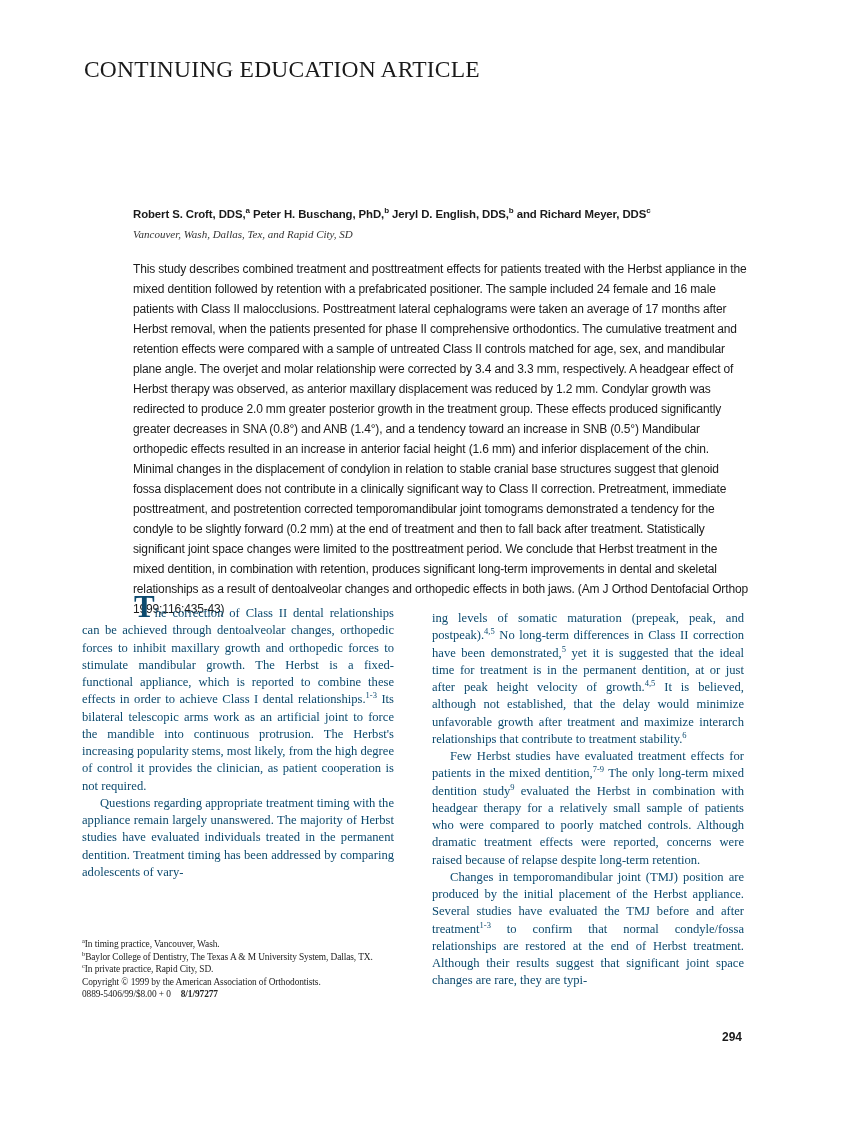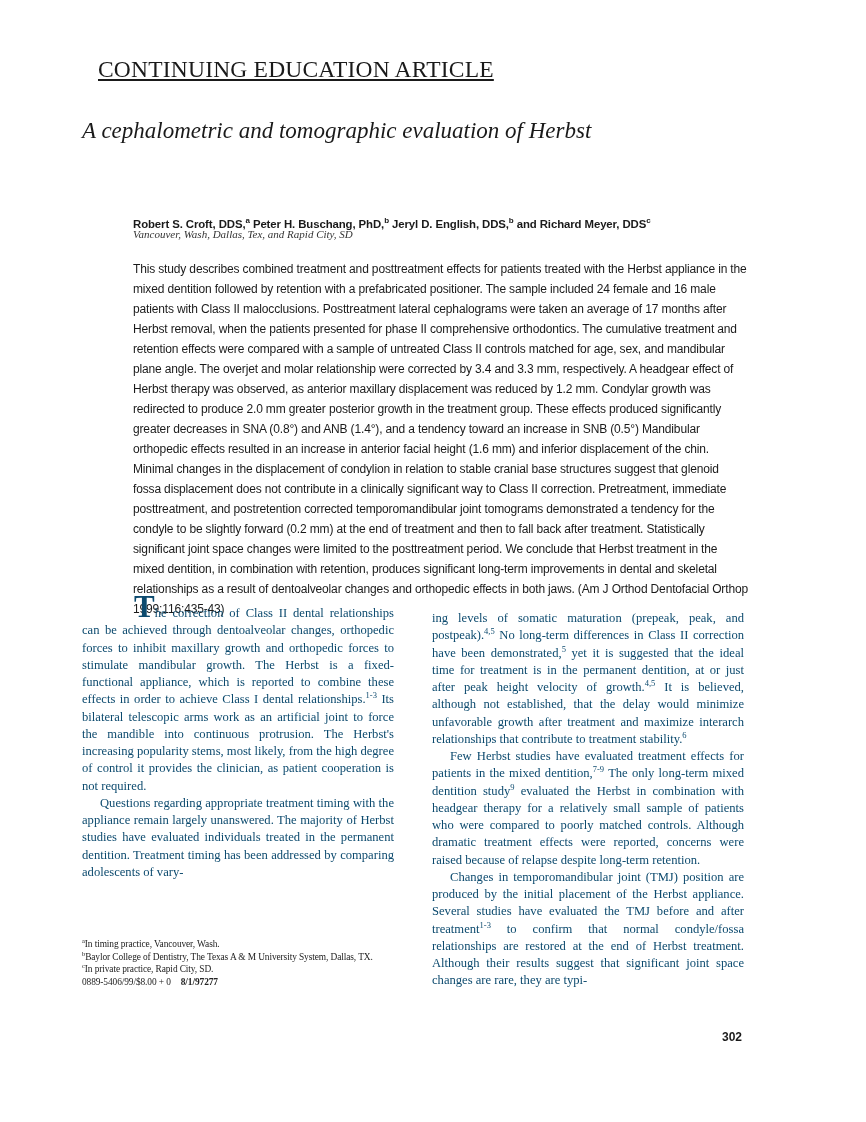--- a/index.html
+++ b/index.html
@@ -1,28 +1,28 @@
 <!DOCTYPE html>
 <html><head>
   <meta charset="utf-8">
   <style>
     html, body { margin: 0; padding: 0; background: #ffffff; }
     body { width: 866px; height: 1122px; position: relative; overflow: hidden; color: #1a1a1a; }
     .section-label {
-      position: absolute; left: 98px; top: 56px;
+      position: absolute; left: 84px; top: 56px;
       font-family: "Liberation Serif", serif; font-size: 23.5px; letter-spacing: 0.2px;
-      color: #1a1a1a; margin: 0; font-weight: normal; text-decoration: underline;
+      color: #1a1a1a; margin: 0; font-weight: normal;
     }
     .article-title {
       position: absolute; left: 82px; top: 114px; width: 640px;
       font-family: "Liberation Serif", serif; font-style: italic; font-size: 23px;
       line-height: 33px; margin: 0; font-weight: normal; color: #1a1a1a;
     }
     .authors {
-      position: absolute; left: 133px; top: 218px; width: 620px;
+      position: absolute; left: 133px; top: 208px; width: 620px;
       font-family: "Liberation Sans", sans-serif; font-weight: bold; font-size: 11.4px;
       letter-spacing: -0.1px; color: #1a1a1a; white-space: nowrap;
     }
     .authors sup { font-size: 8px; vertical-align: super; line-height: 0; }
     .locations {
       position: absolute; left: 133px; top: 228px;
       font-family: "Liberation Serif", serif; font-style: italic; font-size: 11px; color: #333;
     }
     .abstract {
       position: absolute; left: 133px; top: 259px; width: 615px;
@@ -55,21 +55,21 @@
       position: absolute; left: 722px; top: 1030px;
       font-family: "Liberation Sans", sans-serif; font-weight: bold; font-size: 12px; color: #1a1a1a;
     }
   </style>
 </head>
 <body>
 
 <h1 class="section-label">CONTINUING EDUCATION ARTICLE</h1>
 
 <h2 class="article-title">
-  <span>A cephalometric and tomographic evaluation of Herbst</span><br>
+  <br>
 </h2>
 
 <div class="authors">
   <span>Robert S. Croft, DDS,</span><sup>a</sup>
   <span>Peter H. Buschang, PhD,</span><sup>b</sup>
   <span>Jeryl D. English, DDS,</span><sup>b</sup>
   <span>and Richard Meyer, DDS</span><sup>c</sup>
 </div>
 
 <div class="locations">Vancouver, Wash, Dallas, Tex, and Rapid City, SD</div>
@@ -84,16 +84,17 @@
 <div class="col col-right">
   <p><span>ing levels of somatic maturation (prepeak, peak, and postpeak).</span><sup>4,5</sup><span> No long-term differences in Class II correction have been demonstrated,</span><sup>5</sup><span> yet it is suggested that the ideal time for treatment is in the permanent dentition, at or just after peak height velocity of growth.</span><sup>4,5</sup><span> It is believed, although not established, that the delay would minimize unfavorable growth after treatment and maximize interarch relationships that contribute to treatment stability.</span><sup>6</sup></p>
   <p class="indent"><span>Few Herbst studies have evaluated treatment effects for patients in the mixed dentition,</span><sup>7-9</sup><span> The only long-term mixed dentition study</span><sup>9</sup><span> evaluated the Herbst in combination with headgear therapy for a relatively small sample of patients who were compared to poorly matched controls. Although dramatic treatment effects were reported, concerns were raised because of relapse despite long-term retention.</span></p>
   <p class="indent"><span>Changes in temporomandibular joint (TMJ) position are produced by the initial placement of the Herbst appliance. Several studies have evaluated the TMJ before and after treatment</span><sup>1-3</sup><span> to confirm that normal condyle/fossa relationships are restored at the end of Herbst treatment. Although their results suggest that significant joint space changes are rare, they are typi-</span></p>
 </div>
 
 <div class="footnotes">
   <div><sup>a</sup><span>In timing practice, Vancouver, Wash.</span></div>
   <div><sup>b</sup><span>Baylor College of Dentistry, The Texas A &amp; M University System, Dallas, TX.</span></div>
   <div><sup>c</sup><span>In private practice, Rapid City, SD.</span></div>
+  <div>Copyright © 1999 by the American Association of Orthodontists.</div>
   <div><span>0889-5406/99/$8.00 + 0</span><span class="issn-bold">8/1/97277</span></div>
 </div>
 
-<div class="page-number">302</div>
+<div class="page-number">294</div>
 
 </body></html>

